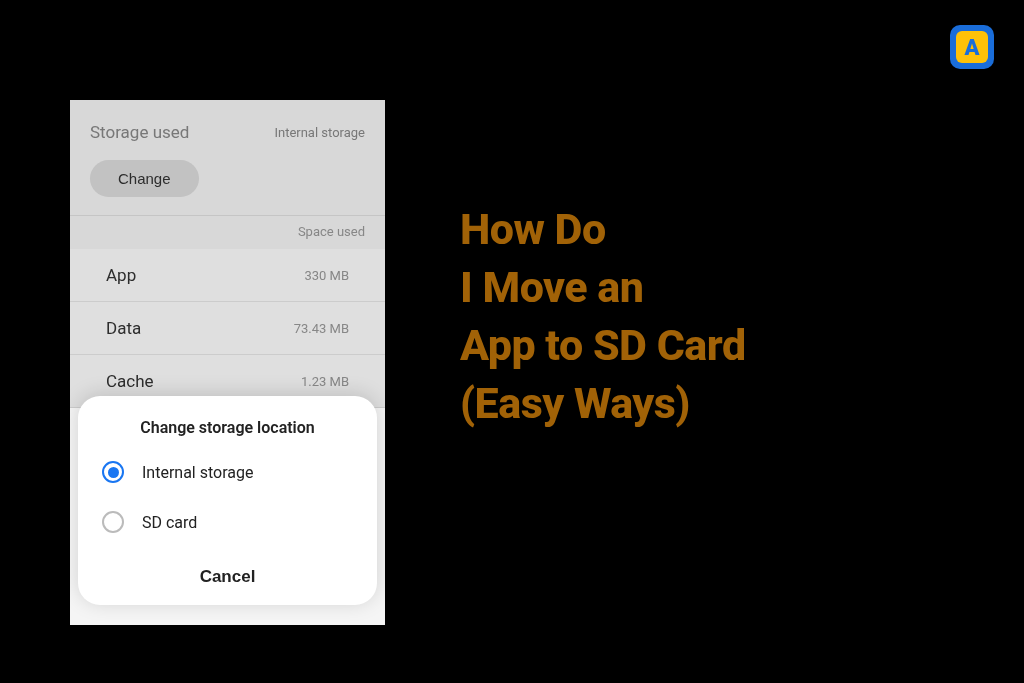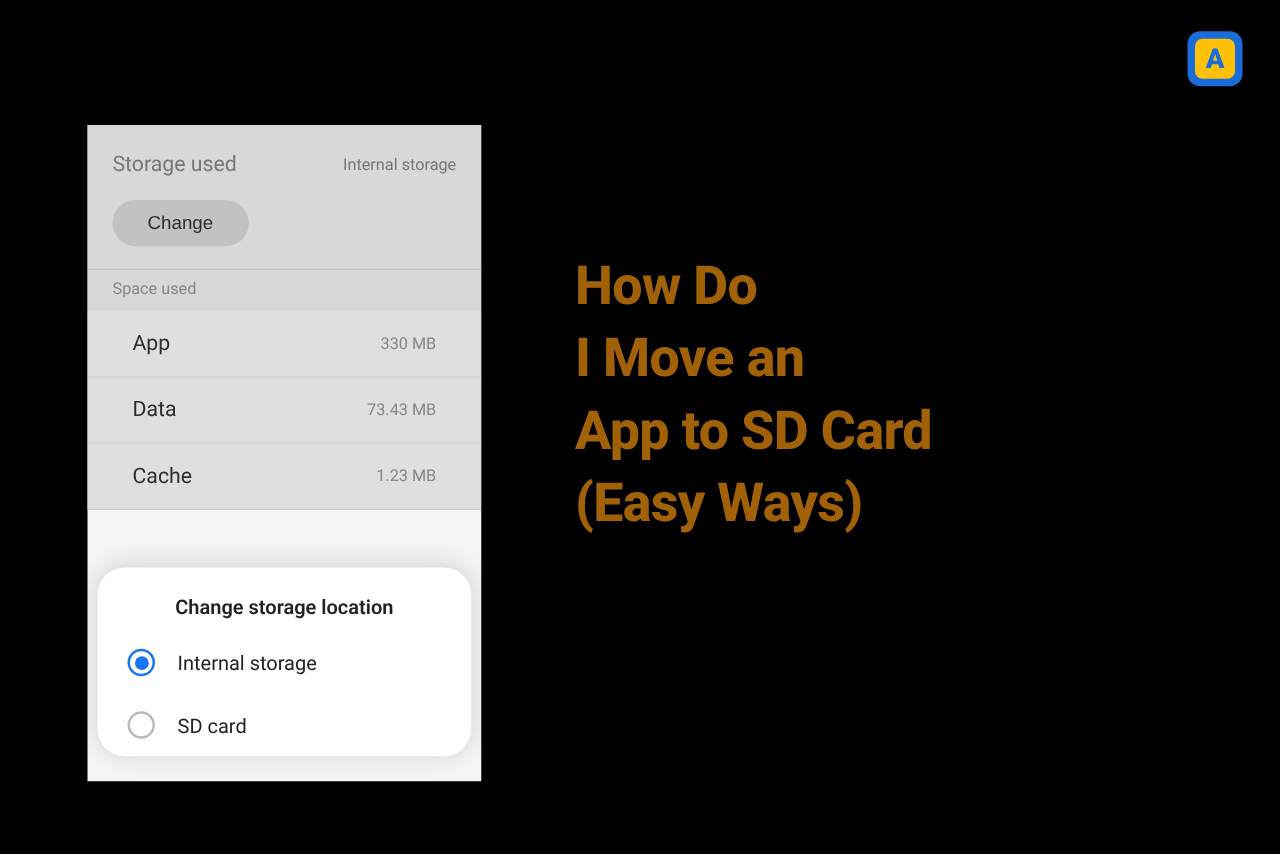--- a/index.html
+++ b/index.html
@@ -78,20 +78,21 @@
       padding: 10px 28px;
       font-size: 15px;
       color: #333;
       font-weight: 500;
     }
     .space-used-label {
       color: #999;
       font-size: 13px;
       padding: 8px 20px 10px 20px;
       border-top: 1px solid #e0e0e0;
+      text-align: right;
     }
     .list-row {
       display: flex;
       justify-content: space-between;
       align-items: center;
       padding: 16px 36px;
       border-bottom: 1px solid #e8e8e8;
       background: #fdfdfd;
     }
     .list-label {
@@ -220,20 +221,21 @@
   <div class="dialog">
     <div class="dialog-title">Change storage location</div>
     <div class="radio-row">
       <div class="radio selected"></div>
       <span class="radio-label">Internal storage</span>
     </div>
     <div class="radio-row">
       <div class="radio"></div>
       <span class="radio-label">SD card</span>
     </div>
+    <button class="cancel-btn">Cancel</button>
   </div>
 </div>
 
 <div class="title-text">
   <div>How Do</div>
   <div>I Move an</div>
   <div>App to SD Card</div>
   <div>(Easy Ways)</div>
 </div>
 

